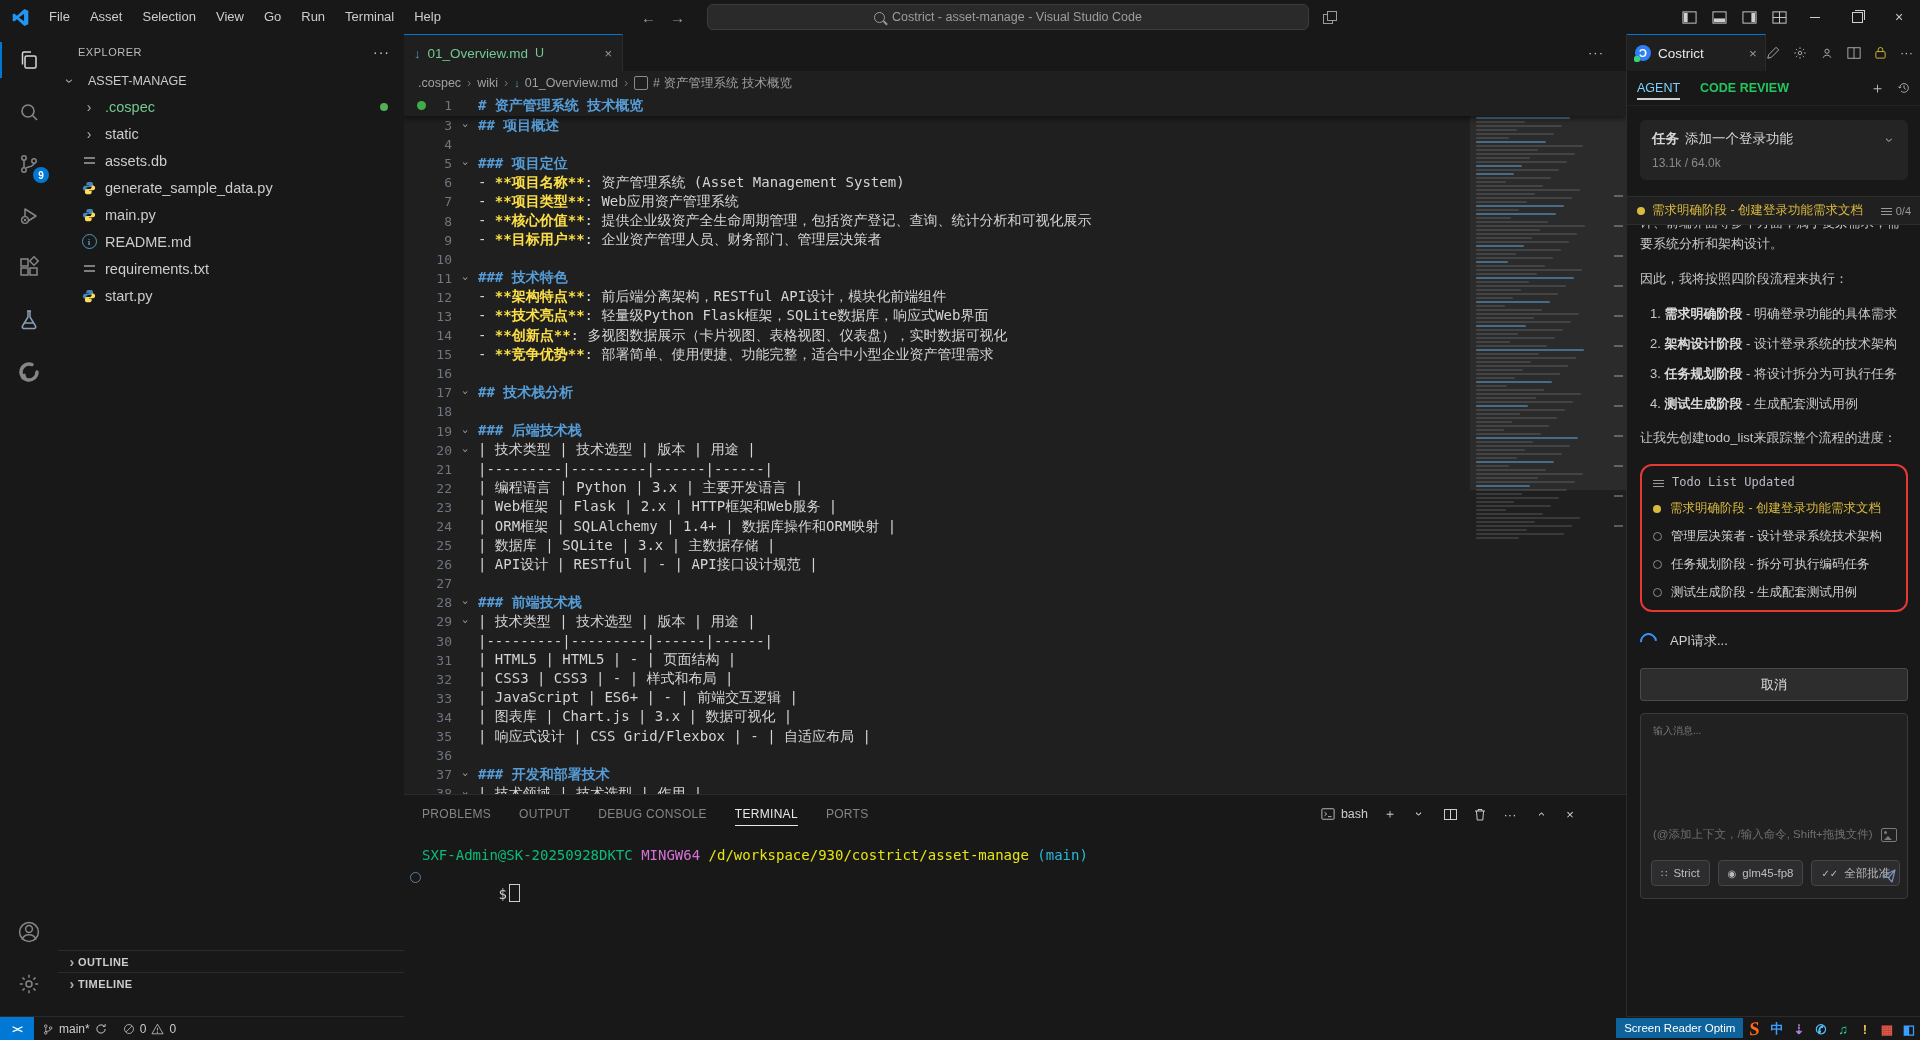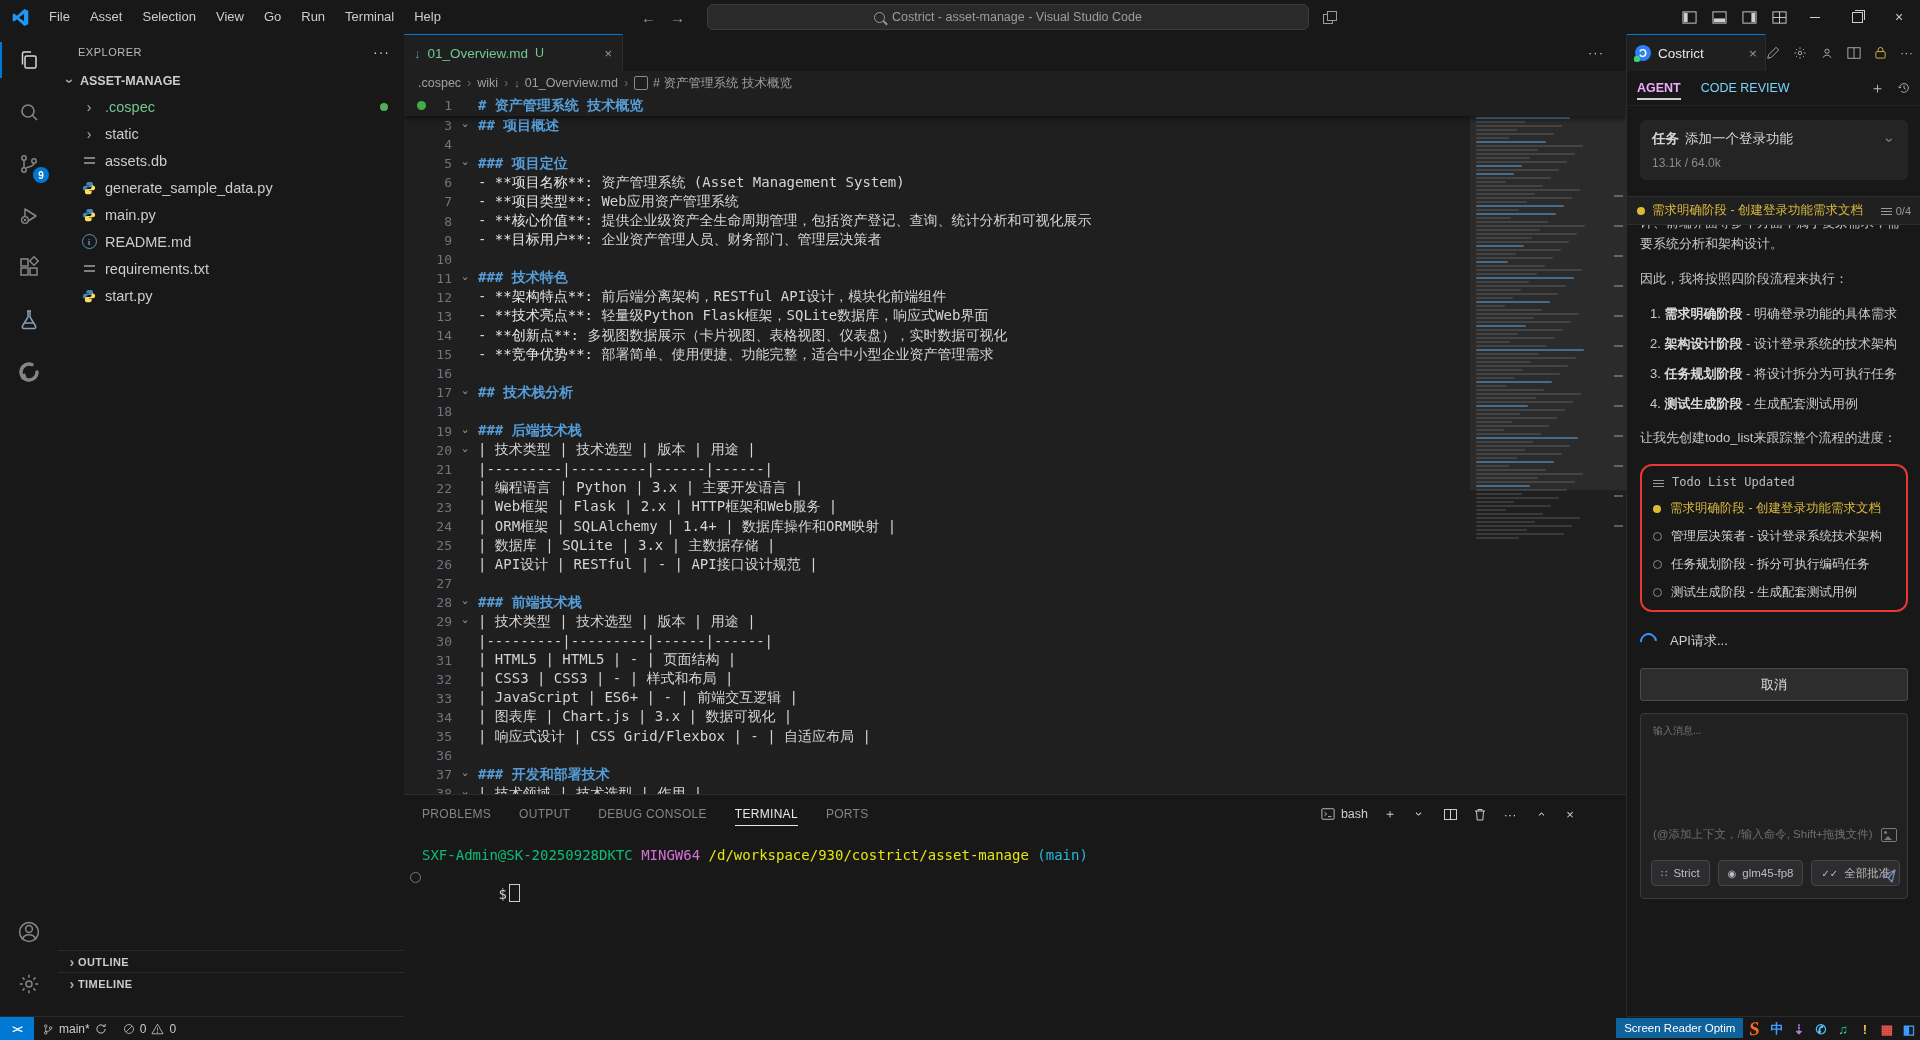--- a/index.html
+++ b/index.html
@@ -30,21 +30,21 @@
   .activitybar{position:absolute;left:0;top:34px;width:58px;height:982px;background:#181818;border-right:1px solid #2b2b2b}
   .ab-item{position:relative;width:58px;height:52px;display:flex;align-items:center;justify-content:center}
   .ab-item.active::before{content:"";position:absolute;left:0;top:8px;bottom:8px;width:2px;background:#0078d4}
   .badge{position:absolute;right:9px;bottom:7px;min-width:16px;height:16px;border-radius:9px;background:#0078d4;color:#fff;
          font-size:10px;display:flex;align-items:center;justify-content:center;font-weight:bold}
   .ab-bottom{position:absolute;bottom:6px;left:0;width:58px}
   
   .sidebar{position:absolute;left:58px;top:34px;width:346px;height:982px;background:#181818;border-right:1px solid #2b2b2b}
   .sb-header{height:35px;display:flex;align-items:center;padding:0 14px 0 20px;color:#bbbbbb;font-size:11px;letter-spacing:.5px}
   .sb-header .more{margin-left:auto;color:#cccccc;font-size:14px;letter-spacing:1px}
-  .root-row{height:24px;display:flex;align-items:center;gap:4px;padding-left:6px;font-weight:bold;font-size:12.5px;color:#cccccc}
+  .root-row{height:24px;display:flex;align-items:center;gap:12px;padding-left:6px;font-weight:normal;font-size:12.5px;color:#cccccc}
   .chev{display:inline-block;color:#b0b0b0;font-size:14px;transform:rotate(90deg);width:12px;text-align:center}
   .chev.closed{transform:rotate(0)}
   .tree{font-size:14.5px}
   .t-row{height:27px;display:flex;align-items:center;padding-left:22px;position:relative;color:#cccccc}
   .t-ic{width:18px;display:flex;justify-content:center;margin-right:7px}
   .lines-ic{width:11px;height:13px;background:repeating-linear-gradient(#0000 0 3px,#8a8a8a 3px 5px);opacity:.9}
   .info-ic{width:13px;height:13px;border:1.3px solid #519aba;border-radius:50%;color:#519aba;font-size:9px;
            display:flex;align-items:center;justify-content:center;font-weight:bold;font-family:"Liberation Serif",serif}
   .gdot{position:absolute;right:16px;top:10px;width:8px;height:8px;border-radius:50%;background:#54b054}
   .sb-sec{position:absolute;left:0;width:346px;height:22px;border-top:1px solid #2b2b2b;display:flex;align-items:center;
@@ -61,21 +61,21 @@
   .tab-actions{margin-left:auto;display:flex;align-items:center;padding-right:22px;color:#cccccc;letter-spacing:1px}
   .breadcrumb{height:24px;display:flex;align-items:center;gap:6px;padding-left:14px;font-size:12.5px;color:#a0a0a0;background:#1f1f1f}
   .bc-sep{color:#6e6e6e}
   .sym-ic{width:12px;height:12px;border:1px solid #8a8a8a;border-radius:2px;display:inline-block}
   .code-area{position:relative;height:699px;overflow:hidden}
   .cline{height:19.1px;display:flex;align-items:center;white-space:pre;font-family:"DejaVu Sans Mono",monospace;font-size:14px}
   .lnum{width:48px;text-align:right;color:#6e7681;font-size:13px;flex:none}
   .lfold{width:26px;flex:none;display:flex;justify-content:center;color:#8a8a8a}
   .lfold .chev{font-size:12px}
   .tok-h{color:#569cd6;font-weight:bold}
-  .tok-b{color:#e5e5e5;font-weight:normal}
+  .tok-b{color:#fde047;font-weight:bold}
   .tok-p{color:#d4d4d4}
   .sticky{position:absolute;left:0;top:0;width:100%;height:21px;background:#1f1f1f;z-index:3;
           box-shadow:0 3px 5px rgba(0,0,0,.45);display:flex;align-items:center}
   .sticky .gut-dot{position:absolute;left:13px;top:6px;width:9px;height:9px;border-radius:50%;background:#3fae4a}
   #code-lines{position:absolute;left:0;top:21px;width:100%}
   .minimap{position:absolute;right:21px;top:0;width:135px;height:100%;background:#1f1f1f;padding-top:6px;box-sizing:border-box}
   .mm-row{height:2px;margin:0 0 2px 6px;border-radius:1px}
   .mm-slider{position:absolute;right:0;top:0;width:156px;height:395px;background:rgba(255,255,255,.055);z-index:2}
   .vscroll{position:absolute;right:0;top:0;width:21px;height:100%}
   .vs-mark{position:absolute;right:3px;width:9px;height:2px;background:rgba(210,210,190,.35)}
@@ -95,22 +95,22 @@
   
   .auxbar{position:absolute;left:1626px;top:34px;width:294px;height:982px;background:#181818;border-left:1px solid #2b2b2b;overflow:hidden}
   .aux-tabrow{height:37px;background:#181818;display:flex;align-items:stretch}
   .aux-tab{width:132px;background:#1f1f1f;border-top:1px solid #0078d4;border-right:1px solid #2b2b2b;
            display:flex;align-items:center;gap:7px;padding:0 8px;font-size:13.5px;color:#e7e7e7}
   .aux-acts{margin-left:auto;display:flex;align-items:center;gap:13px;padding-right:8px;color:#b9b9b9}
   .clogo{width:16px;height:16px;border-radius:50%;background:#2f7ff7;position:relative;display:flex;align-items:center;justify-content:center;
          color:#fff;font-weight:bold;font-size:11px}
   .clogo::after{content:"";position:absolute;left:-1px;bottom:-1px;width:6px;height:6px;background:#35d37e;border-radius:2px}
   .agent-row{height:34px;display:flex;align-items:center;gap:20px;padding:0 10px;border-bottom:1px solid #232323}
-  .agent-tab{font-size:12.5px;font-weight:bold;color:#f0abfc;position:relative;height:34px;display:flex;align-items:center}
-  .agent-tab.inactive{color:#7dd3fc;font-weight:normal}
+  .agent-tab{font-size:12.5px;font-weight:normal;color:#7dd3fc;position:relative;height:34px;display:flex;align-items:center}
+  .agent-tab.inactive{color:#22c55e;font-weight:bold}
   .agent-tab.active::after{content:"";position:absolute;left:0;right:0;bottom:5px;height:2px;background:#d0d0d0}
   .agent-acts{margin-left:auto;display:flex;gap:12px;align-items:center;color:#b9b9b9}
   .task-card{margin:14px 13px 0 13px;background:#242425;border-radius:6px;padding:10px 12px;position:relative}
   .task-title{font-size:13.5px;color:#d6d6d6}
   .task-title b{margin-right:6px}
   .task-tokens{margin-top:8px;font-size:12px;color:#8a8a8a}
   .task-chev{position:absolute;right:12px;top:12px;color:#9a9a9a}
   .todo-sticky{margin-top:16px;height:27px;background:#202020;border-top:1px solid #2d2d2d;border-bottom:1px solid #2d2d2d;
                display:flex;align-items:center;padding:0 10px;gap:7px;position:relative;z-index:3}
   .ydot{width:8px;height:8px;border-radius:50%;background:#d9ba3f;flex:none}

